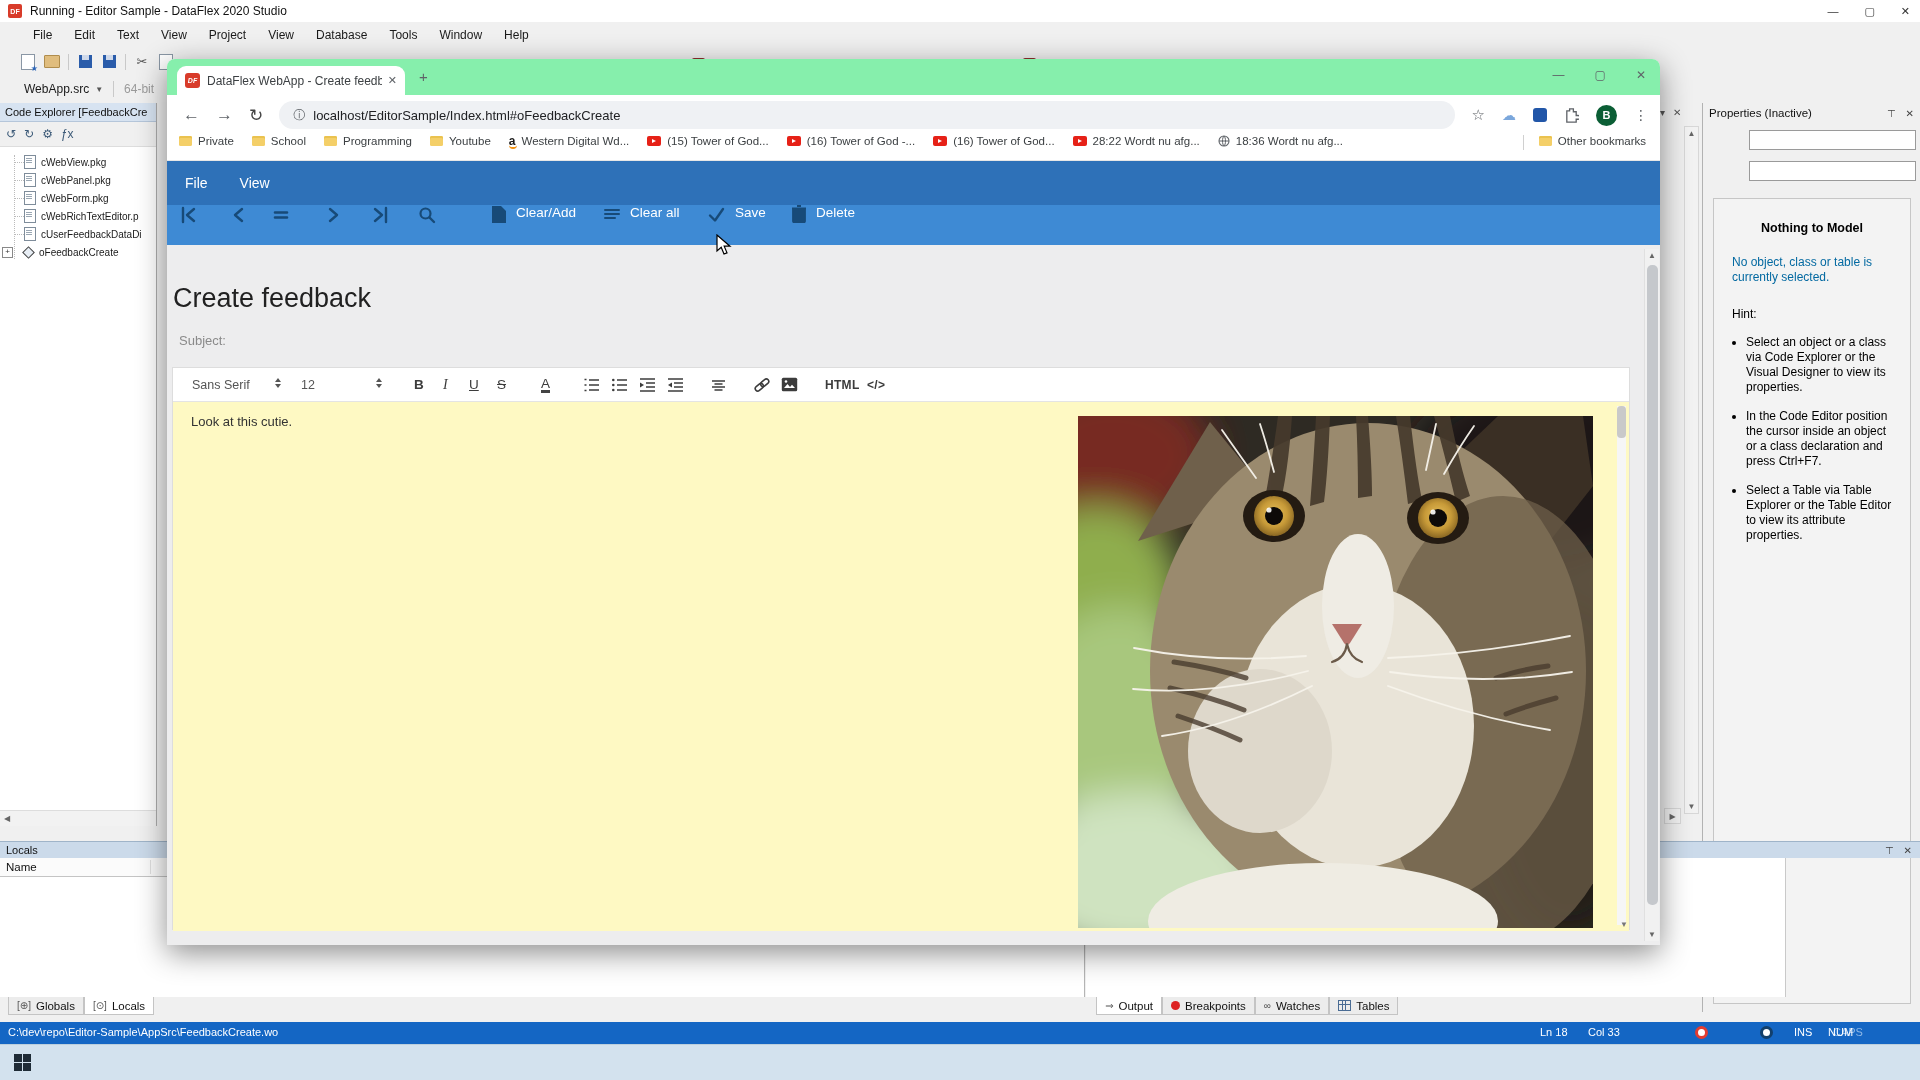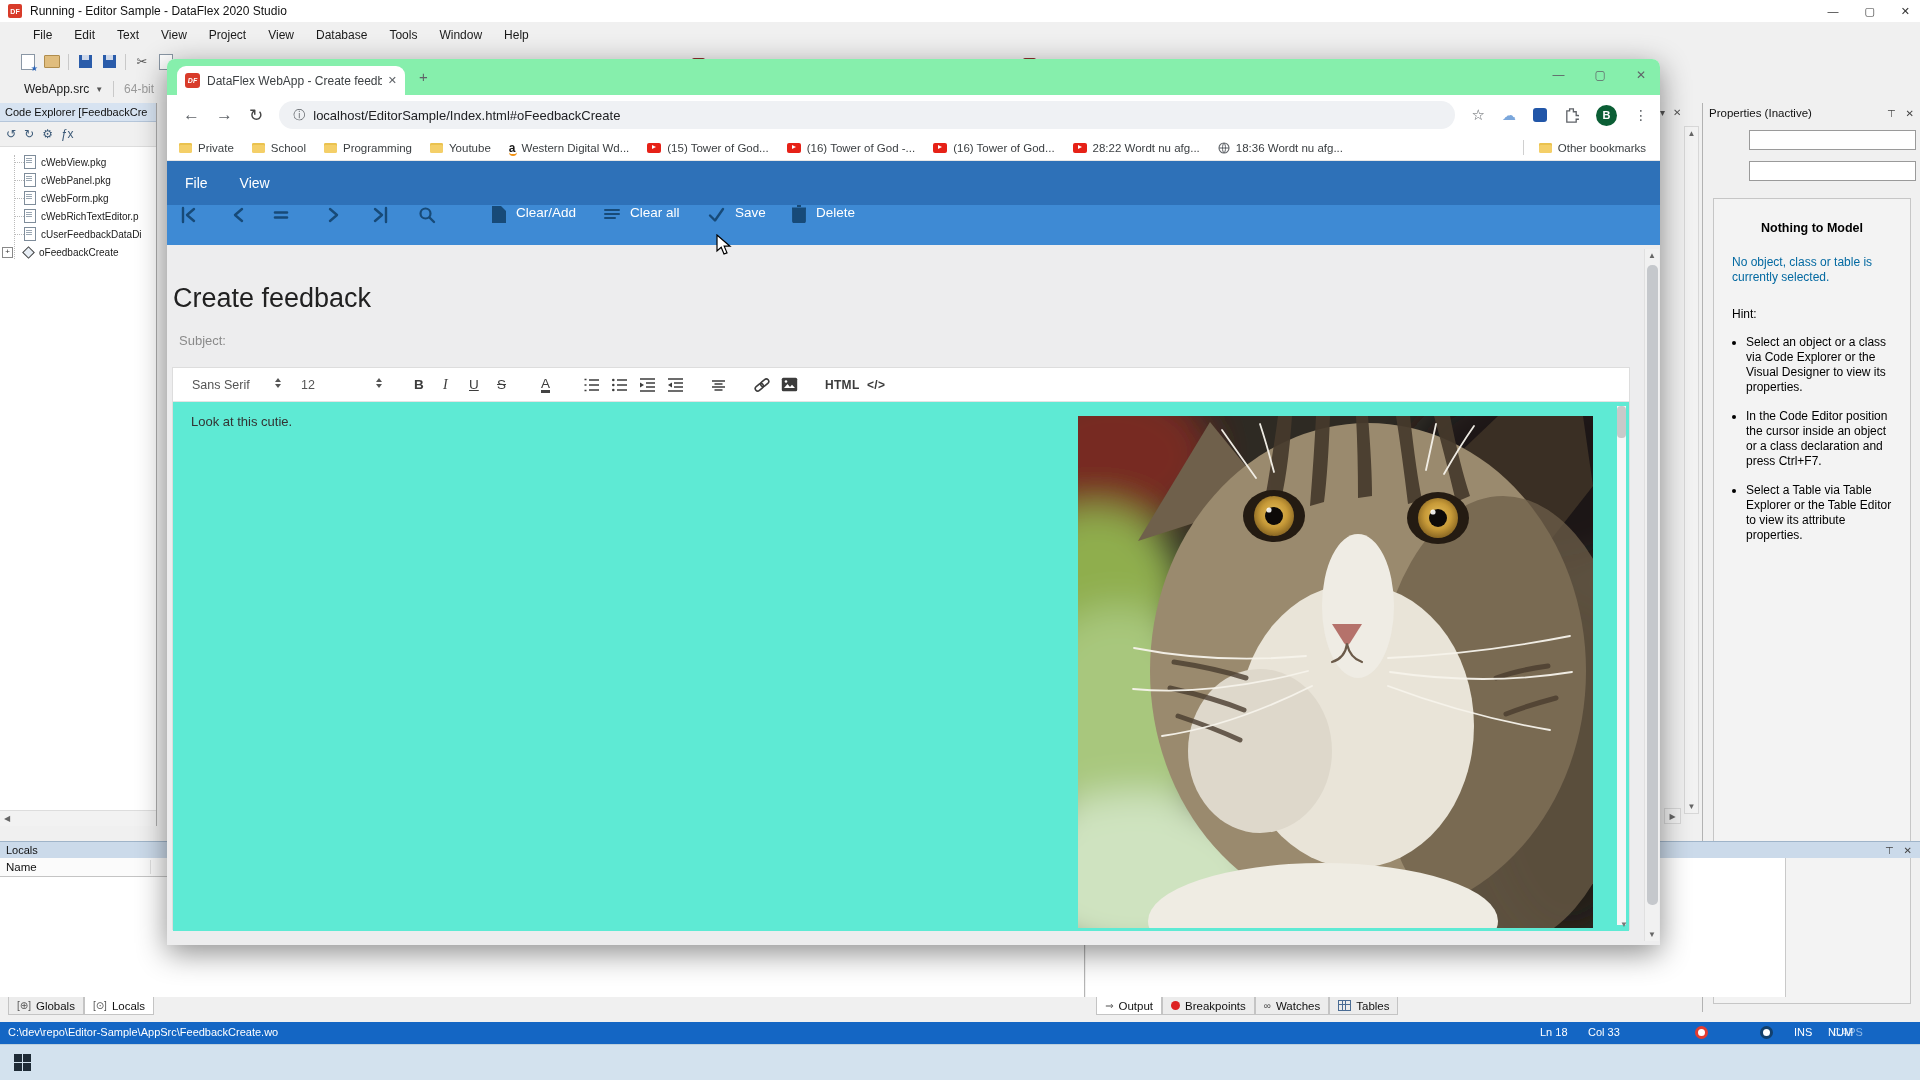--- a/index.html
+++ b/index.html
@@ -126,21 +126,21 @@
   .omni-info{font-size:12px;color:#5f6368;margin-right:8px;}
   .omni-url{font-size:13px;color:#202124;}
   .ch-right{position:absolute;right:12px;top:36px;height:40px;display:flex;align-items:center;gap:17px;}
   .star-ico{font-size:15px;color:#5f6368;}
   .cloud-ico{font-size:14px;color:#7ba7dc;}
   .ext-blue{width:14px;height:14px;background:#2156a8;border-radius:3px;}
   .avatar{width:21px;height:21px;border-radius:50%;background:#0b5e35;color:#fff;font-size:11px;font-weight:bold;
     display:flex;align-items:center;justify-content:center;}
   .kebab{font-size:14px;color:#5f6368;}
   .bookmarks{position:absolute;left:0;top:76px;width:100%;height:26px;background:#fff;border-bottom:1px solid #e7e7e7;
-    display:flex;align-items:center;padding:0 12px;box-sizing:border-box;gap:7px;}
+    display:flex;align-items:flex-start;padding:0 12px;box-sizing:border-box;gap:7px;}
   .bm{display:flex;align-items:center;gap:6px;margin-right:11px;}
   .bm-label{font-size:11.5px;color:#3c4043;white-space:nowrap;}
   .bm-folder{width:13px;height:10px;background:#f4cf68;border-radius:1.5px;box-shadow:inset 0 2px 0 #eac24f;flex:none;}
   .bm-yt{width:14px;height:10px;background:#e62117;border-radius:2px;position:relative;flex:none;}
   .bm-yt::after{content:"";position:absolute;left:5px;top:2.5px;border-left:4px solid #fff;border-top:2.5px solid transparent;border-bottom:2.5px solid transparent;}
   .bm-amz{font-size:12px;font-weight:bold;color:#1b1b1b;position:relative;line-height:10px;}
   .bm-amz::after{content:"";position:absolute;left:0;right:-2px;bottom:-3px;height:4px;border-bottom:2px solid #f29111;border-radius:0 0 8px 8px;}
   .bm-sep{width:1px;height:15px;background:#d0d0d0;margin:0 8px;}
   .bm-spacer{flex:1;}
 
@@ -164,21 +164,21 @@
   .spin{display:flex;flex-direction:column;gap:2px;}
   .spin i{width:0;height:0;border-left:3.5px solid transparent;border-right:3.5px solid transparent;}
   .spin .up{border-bottom:4px solid #555;}
   .spin .dn{border-top:4px solid #555;}
   .rt-b{font-weight:bold;font-size:13.5px;}
   .rt-i{font-family:"Liberation Serif",serif;font-style:italic;font-size:14px;}
   .rt-u{text-decoration:underline;font-size:13.5px;}
   .rt-s{text-decoration:line-through;font-size:13.5px;}
   .rt-a{font-size:13.5px;border-bottom:3px solid #444;line-height:13px;}
   .rt-html{font-size:12px;font-weight:bold;letter-spacing:.3px;}
-  .rte-body{position:relative;height:529px;background:#5eead4;}
+  .rte-body{position:relative;height:529px;background:#fef9c3;}
   .rte-text{position:absolute;left:18px;top:12px;font-size:13px;color:#333;}
   .cat{position:absolute;left:905px;top:14px;width:515px;height:512px;overflow:hidden;}
   .rte-scroll{position:absolute;right:3px;top:4px;width:9px;height:519px;background:#f6f6f6;}
   .rte-thumb{position:absolute;left:0;top:0;width:9px;height:32px;background:#c9c9c9;border-radius:4px;}
   .rte-dn{position:absolute;right:1px;bottom:2px;font-size:8px;color:#777;}
   .page-scroll{position:absolute;right:1px;top:190px;width:15px;height:692px;background:#f1f1f1;border-left:1px solid #e0e0e0;
     box-sizing:border-box;display:flex;flex-direction:column;align-items:center;justify-content:space-between;padding:2px 0;}
   .page-scroll span{font-size:8px;color:#666;}
   .page-thumb{position:absolute;left:2px;top:16px;width:11px;height:640px;background:#c5c8cc;border-radius:5px;}
 

